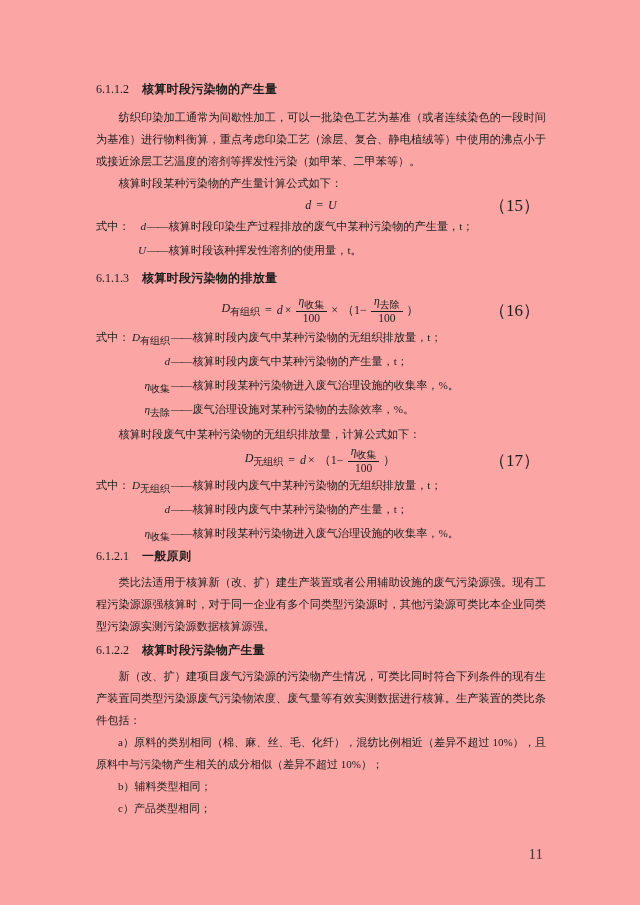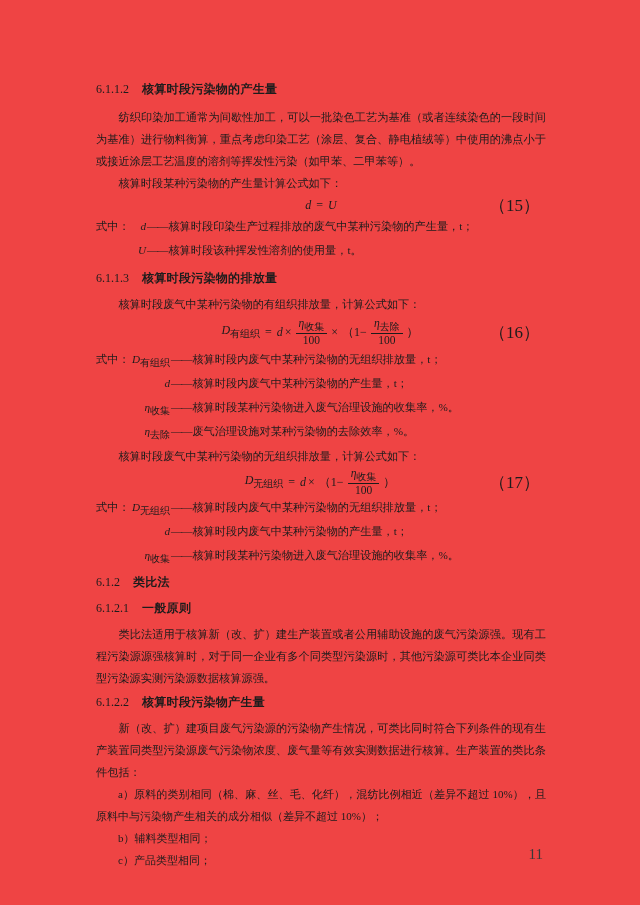--- a/index.html
+++ b/index.html
@@ -1,19 +1,19 @@
 <!DOCTYPE html>
 <html><head>
 <meta charset="utf-8">
 <style>
   html,body{margin:0;padding:0;background:#ffffff;}
   .page{
     position:relative;
     width:640px;height:905px;
-    background:#ef4444;
+    background:#fca5a5;
     font-family:"Liberation Serif","DejaVu Serif",serif;
     color:#1c1c1c;
     overflow:hidden;
   }
   .content{position:absolute;left:96px;top:80px;width:450px;}
   
   .heading{margin:0;font-size:12px;line-height:18px;font-weight:normal;}
   .heading .hnum{font-family:"Liberation Serif","DejaVu Serif",serif;font-weight:normal;margin-right:13px;}
   .heading .htitle{font-family:"Liberation Sans","DejaVu Sans",sans-serif;font-weight:bold;letter-spacing:0.3px;}
   #h6112{margin-bottom:8px;}
@@ -89,21 +89,20 @@
         <span class="wvar"><span class="mi">U</span><span class="msub"></span></span>
         <span class="wdash">——</span>
         <span class="wdesc">核算时段该种挥发性溶剂的使用量，t。</span>
       </div>
     </div>
 
     <h3 class="heading" id="h6113">
       <span class="hnum">6.1.1.3</span><span class="htitle">核算时段污染物的排放量</span>
     </h3>
 
-    <p class="para">核算时段废气中某种污染物的有组织排放量，计算公式如下：</p>
 
     <div class="formula-row f16">
       <span class="fbody">
         <span class="mvar"><span class="mi">D</span><span class="msub">有组织</span></span>
         <span class="mo">=</span>
         <span class="mi">d</span>
         <span class="mo tight">×</span>
         <span class="frac">
           <span class="num"><span class="mi">η</span><span class="msub">收集</span></span>
           <span class="den">100</span>
@@ -178,23 +177,20 @@
         <span class="wdesc">核算时段内废气中某种污染物的产生量，t；</span>
       </div>
       <div class="where-line">
         <span class="wlabel"></span>
         <span class="wvar"><span class="mi">η</span><span class="msub">收集</span></span>
         <span class="wdash">——</span>
         <span class="wdesc">核算时段某种污染物进入废气治理设施的收集率，%。</span>
       </div>
     </div>
 
-    <h3 class="heading" id="h612">
-      <span class="hnum">6.1.2</span><span class="htitle">类比法</span>
-    </h3>
 
     <h3 class="heading" id="h6121">
       <span class="hnum">6.1.2.1</span><span class="htitle">一般原则</span>
     </h3>
 
     <p class="para">类比法适用于核算新（改、扩）建生产装置或者公用辅助设施的废气污染源强。现有工程污染源源强核算时，对于同一企业有多个同类型污染源时，其他污染源可类比本企业同类型污染源实测污染源数据核算源强。</p>
 
     <h3 class="heading" id="h6122">
       <span class="hnum">6.1.2.2</span><span class="htitle">核算时段污染物产生量</span>
     </h3>

